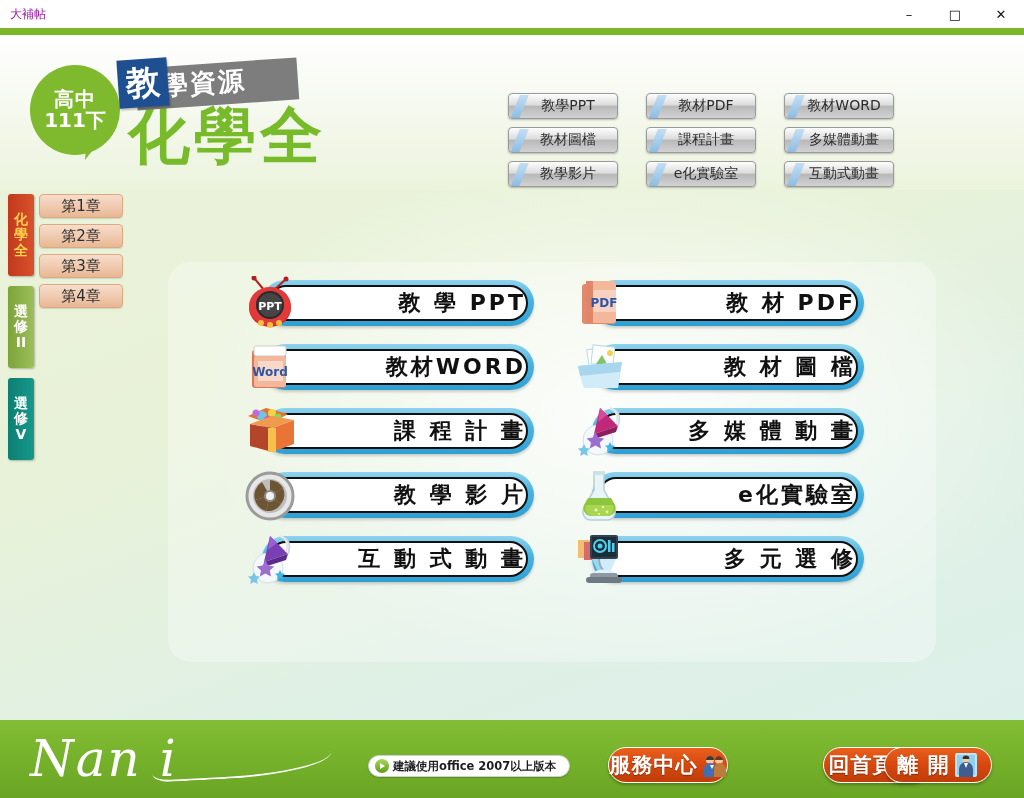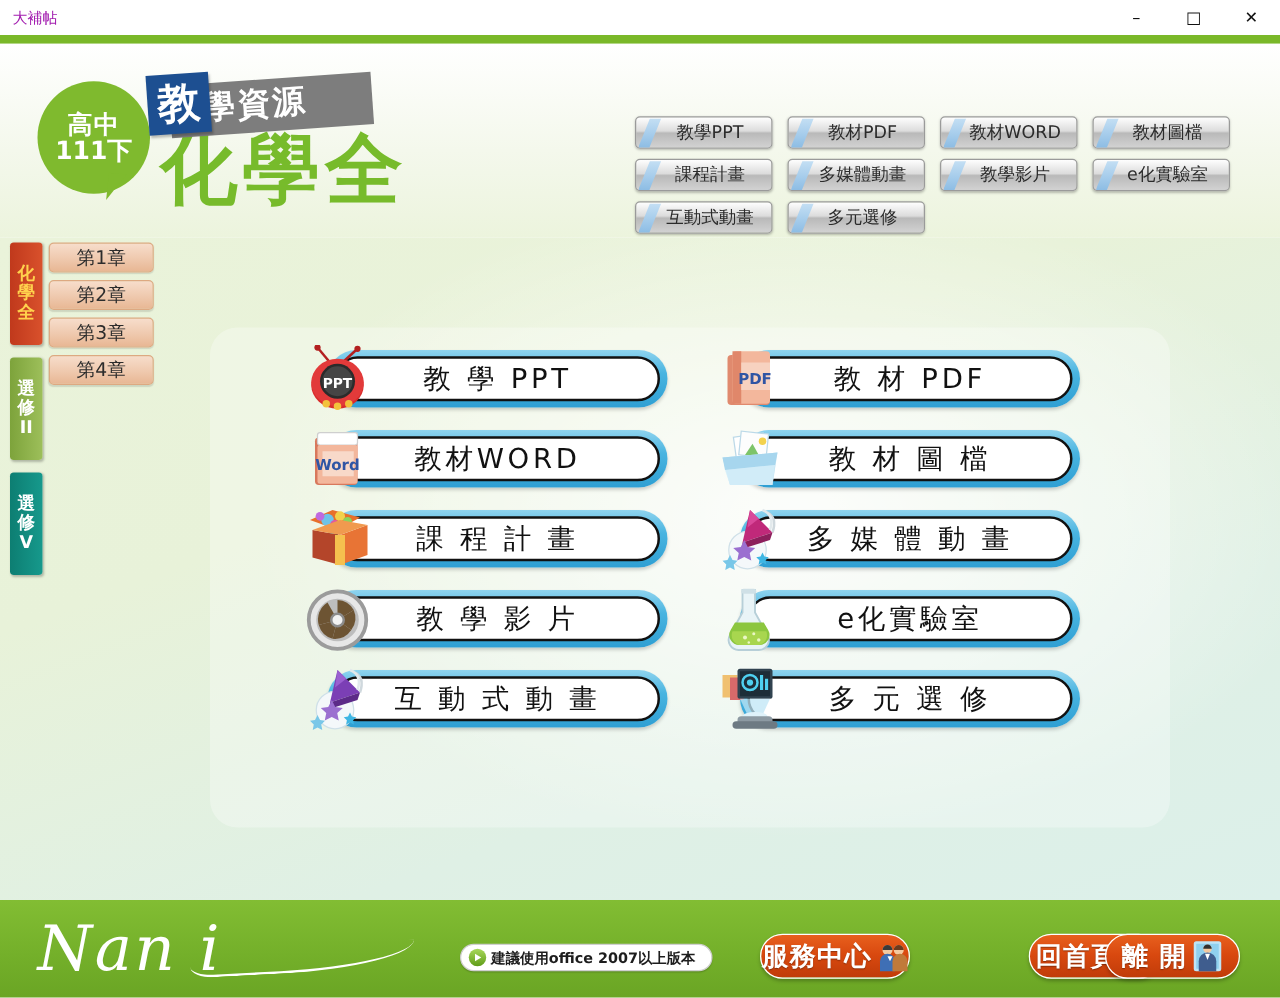--- a/index.html
+++ b/index.html
@@ -75,21 +75,21 @@
   .subject{
     position:absolute; left:110px; top:62px;
     color:#77bb2b; font-size:62px; font-weight:bold; letter-spacing:4px;
     font-family:"DejaVu Sans","Liberation Sans",sans-serif; white-space:nowrap;
     line-height:1;
   }
 
   
   .toptabs{
     position:absolute; left:508px; top:58px; width:500px;
-    display:flex; flex-wrap:wrap; gap:8px 12px;
+    display:flex; flex-wrap:wrap; gap:8px 28px;
   }
   .ttab{
     position:relative; width:110px; height:26px; border-radius:4px;
     background:linear-gradient(180deg,#fefefe 0%, #dcdcdc 45%, #b9b9b9 52%, #d2d2d2 100%);
     border:1px solid #9a9a9a;
     box-shadow:0 1px 2px rgba(0,0,0,.25);
     display:flex; align-items:center; justify-content:center;
     cursor:pointer;
   }
   .ttab .lbl{
@@ -153,21 +153,21 @@
   }
   .mbtn .pill{
     position:absolute; left:18px; top:0; width:272px; height:46px;
     border-radius:23px;
     background:linear-gradient(180deg,#8fd4ef 0%, #49b4e0 40%, #2f9fd3 100%);
     box-shadow:0 2px 3px rgba(0,0,0,.18);
   }
   .mbtn .inner{
     position:absolute; left:24px; top:5px; width:260px; height:36px;
     border-radius:18px; background:#ffffff; border:2px solid #111111;
-    display:flex; align-items:center; justify-content:center;
+    display:flex; align-items:center; justify-content:flex-end;font-weight:bold;
   }
   .mbtn .lbl{
     font-size:22px; color:#111111; letter-spacing:3px; white-space:nowrap;
     font-family:"DejaVu Sans","Liberation Sans",sans-serif;
   }
   .mbtn .ico{
     position:absolute; left:0; top:-4px; width:56px; height:54px; z-index:5;
   }
 
   

